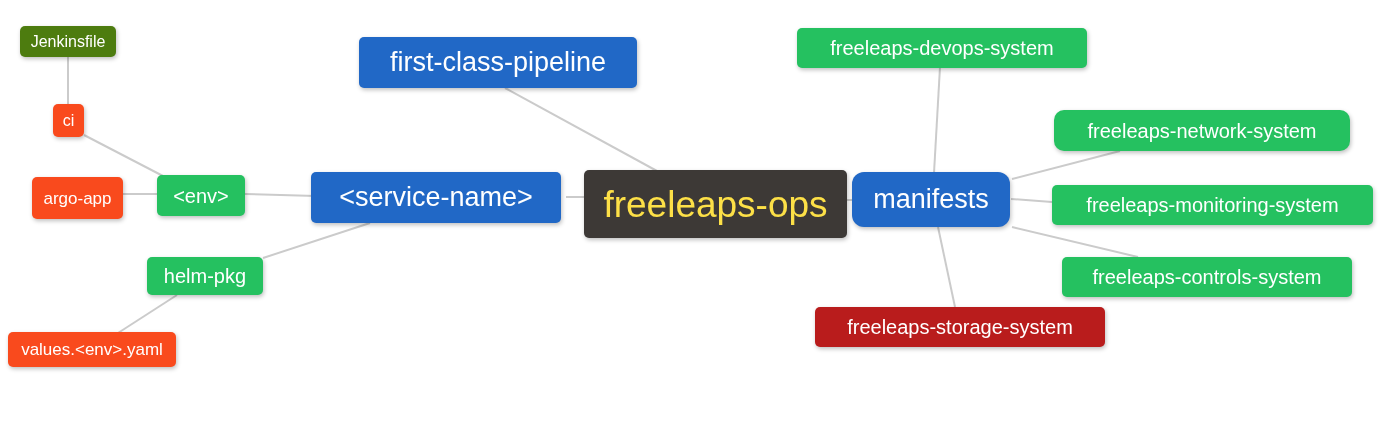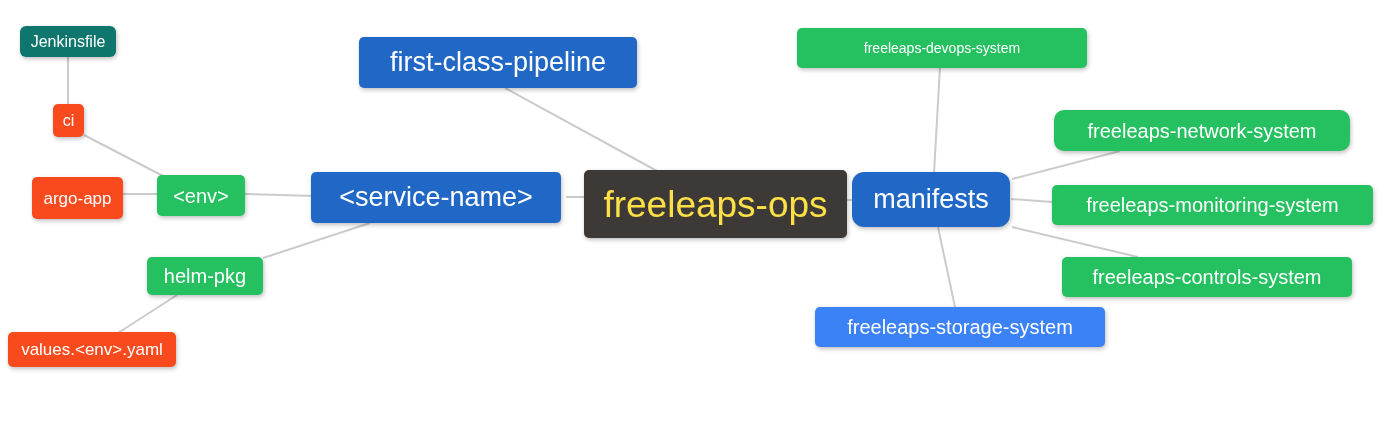--- a/index.html
+++ b/index.html
@@ -53,28 +53,28 @@
       <line x1="566" y1="197" x2="585" y2="197" stroke="#CBCBCB" stroke-width="2"></line>
       <line x1="505" y1="88" x2="657" y2="171" stroke="#CBCBCB" stroke-width="2"></line>
       <line x1="847" y1="200" x2="853" y2="200" stroke="#CBCBCB" stroke-width="2"></line>
       <line x1="934" y1="173" x2="940" y2="67" stroke="#CBCBCB" stroke-width="2"></line>
       <line x1="1012" y1="179" x2="1120" y2="151" stroke="#CBCBCB" stroke-width="2"></line>
       <line x1="1011" y1="199" x2="1052" y2="202" stroke="#CBCBCB" stroke-width="2"></line>
       <line x1="1012" y1="227" x2="1138" y2="257" stroke="#CBCBCB" stroke-width="2"></line>
       <line x1="938" y1="227" x2="955" y2="307" stroke="#CBCBCB" stroke-width="2"></line>
     </svg>
 
-<div class="node" style="left: 20px; top: 26px; width: 96px; height: 31px; font-size: 16px; background: #0f766e; color: rgb(255, 255, 255); border-radius: 6px;">Jenkinsfile</div>
+<div class="node" style="left: 20px; top: 26px; width: 96px; height: 31px; font-size: 16px; background: #4d7c0f; color: rgb(255, 255, 255);">Jenkinsfile</div>
     <div class="node" style="left: 53px; top: 104px; width: 31px; height: 33px; font-size: 16px; background: rgb(249, 74, 29); color: rgb(255, 255, 255);">ci</div>
     <div class="node" style="left: 32px; top: 177px; width: 91px; height: 42px; font-size: 17px; background: rgb(249, 74, 29); color: rgb(255, 255, 255);">argo-app</div>
     <div class="node" style="left: 157px; top: 175px; width: 88px; height: 41px; font-size: 20px; background: rgb(37, 193, 96); color: rgb(255, 255, 255);">&lt;env&gt;</div>
     <div class="node" style="left: 311px; top: 172px; width: 250px; height: 51px; font-size: 27px; background: rgb(33, 104, 198); color: rgb(255, 255, 255);">&lt;service-name&gt;</div>
     <div class="node" style="left: 147px; top: 257px; width: 116px; height: 38px; font-size: 20px; background: rgb(37, 193, 96); color: rgb(255, 255, 255);">helm-pkg</div>
     <div class="node" style="left: 8px; top: 332px; width: 168px; height: 35px; font-size: 17px; background: rgb(249, 74, 29); color: rgb(255, 255, 255);">values.&lt;env&gt;.yaml</div>
     <div class="node" style="left: 314px; top: 37px; width: 278px; height: 51px; font-size: 27px; background: rgb(33, 104, 198); color: rgb(255, 255, 255); margin-left: 45px;">first-class-pipeline</div>
     <div class="node" style="left: 584px; top: 170px; width: 263px; height: 68px; font-size: 37px; background: rgb(61, 57, 54); color: #fde047;">freeleaps-ops</div>
     <div class="node" style="left: 852px; top: 172px; width: 158px; height: 55px; font-size: 27px; background: rgb(33, 104, 198); color: rgb(255, 255, 255); border-radius: 12px;">manifests</div>
-    <div class="node" style="left: 797px; top: 28px; width: 290px; height: 40px; font-size: 14px; background: rgb(37, 193, 96); color: rgb(255, 255, 255);">freeleaps-devops-system</div>
+    <div class="node" style="left: 797px; top: 28px; width: 290px; height: 40px; font-size: 20px; background: rgb(37, 193, 96); color: rgb(255, 255, 255);">freeleaps-devops-system</div>
     <div class="node" style="left: 1054px; top: 110px; width: 296px; height: 41px; font-size: 20px; background: rgb(37, 193, 96); color: rgb(255, 255, 255); border-radius: 10px;">freeleaps-network-system</div>
     <div class="node" style="left: 1052px; top: 185px; width: 321px; height: 40px; font-size: 20px; background: rgb(37, 193, 96); color: rgb(255, 255, 255);">freeleaps-monitoring-system</div>
     <div class="node" style="left: 1062px; top: 257px; width: 290px; height: 40px; font-size: 20px; background: rgb(37, 193, 96); color: rgb(255, 255, 255);">freeleaps-controls-system</div>
-    <div class="node" style="left: 815px; top: 307px; width: 290px; height: 40px; font-size: 20px; background: #3b82f6; color: rgb(255, 255, 255);">freeleaps-storage-system</div>
+    <div class="node" style="left: 815px; top: 307px; width: 290px; height: 40px; font-size: 20px; background: #b91c1c; color: rgb(255, 255, 255);">freeleaps-storage-system</div>
   </div>
 
 </body></html>

